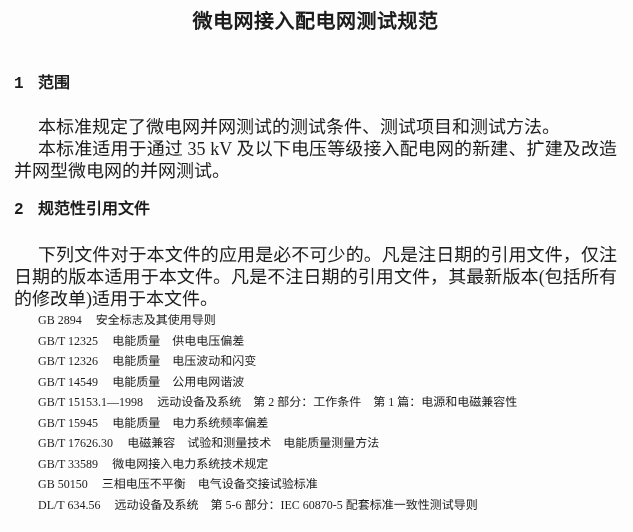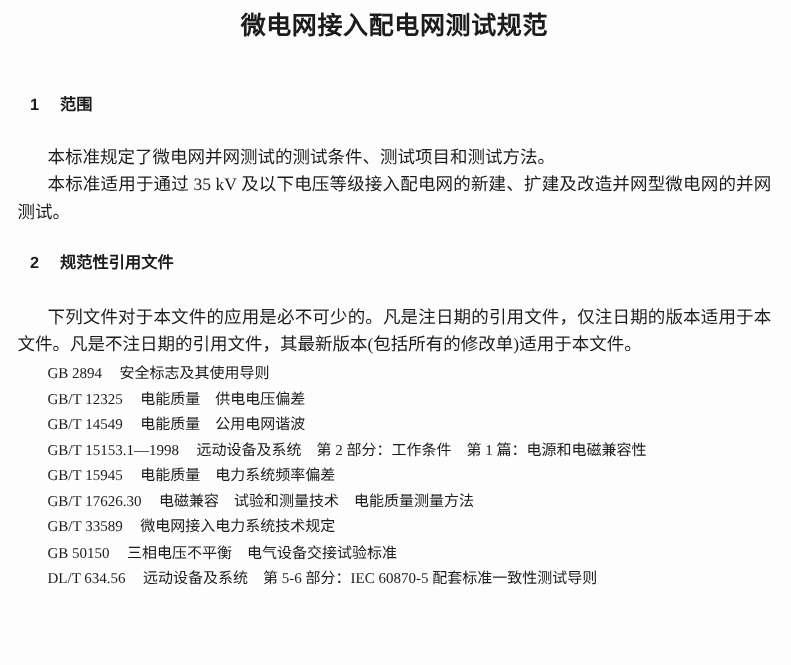--- a/index.html
+++ b/index.html
@@ -23,34 +23,34 @@
   .doc-title {
     font-family: "Liberation Sans", "DejaVu Sans", sans-serif;
     font-size: 20px;
     font-weight: 700;
     line-height: 26px;
     text-align: center;
     margin: 0;
     letter-spacing: 0.5px;
   }
   .sec-heading {
-    font-family: Liberation Sans, sans-serif;
-    font-size: 13px;
+    font-family: Liberation Mono, monospace;
+    font-size: 16px;
     font-weight: 700;
     line-height: 16px;
-    margin: 10px;
+    margin: 0;
   }
   .sec-heading .sec-num {
     display: inline-block;
     min-width: 24px;
   }
   .heading-scope   { margin-top: 42px; }
   .heading-refs    { margin-top: 20px; }
   .para {
-    font-size: 14px;
+    font-size: 18px;
     line-height: 22px;
     margin: 0;
     text-indent: 24px;
     text-align: justify;
   }
   .para-first        { margin-top: 24px; }
   .para-refs-intro   { margin-top: 26px; }
   .ref-list {
     margin: 0;
     padding: 0;
@@ -88,20 +88,23 @@
     <p class="para para-refs-intro">下列文件对于本文件的应用是必不可少的。凡是注日期的引用文件，仅注日期的版本适用于本文件。凡是不注日期的引用文件，其最新版本(包括所有的修改单)适用于本文件。</p>
 
     <div class="ref-list">
       <div class="ref-row">
         <span class="ref-code">GB 2894</span><span class="ref-title">安全标志及其使用导则</span>
       </div>
       <div class="ref-row">
         <span class="ref-code">GB/T 12325</span><span class="ref-title">电能质量　供电电压偏差</span>
       </div>
       <div class="ref-row">
+        <span class="ref-code">GB/T 12326</span><span class="ref-title">电能质量　电压波动和闪变</span>
+      </div>
+      <div class="ref-row">
         <span class="ref-code">GB/T 14549</span><span class="ref-title">电能质量　公用电网谐波</span>
       </div>
       <div class="ref-row">
         <span class="ref-code">GB/T 15153.1—1998</span><span class="ref-title">远动设备及系统　第 2 部分：工作条件　第 1 篇：电源和电磁兼容性</span>
       </div>
       <div class="ref-row">
         <span class="ref-code">GB/T 15945</span><span class="ref-title">电能质量　电力系统频率偏差</span>
       </div>
       <div class="ref-row">
         <span class="ref-code">GB/T 17626.30</span><span class="ref-title">电磁兼容　试验和测量技术　电能质量测量方法</span>

